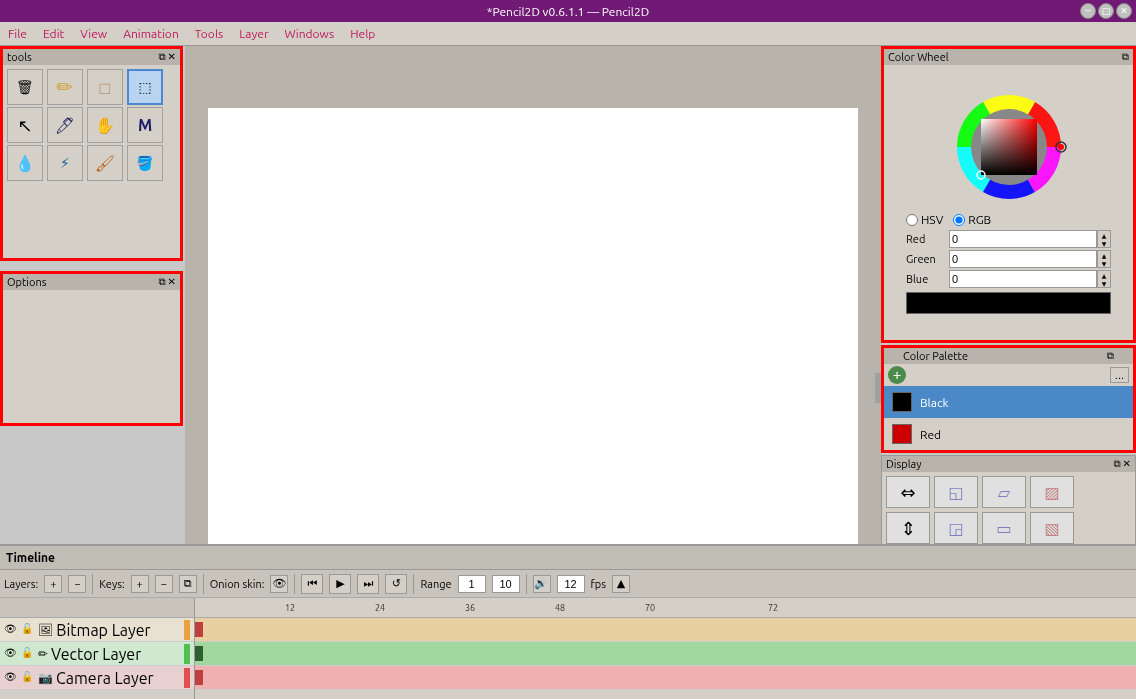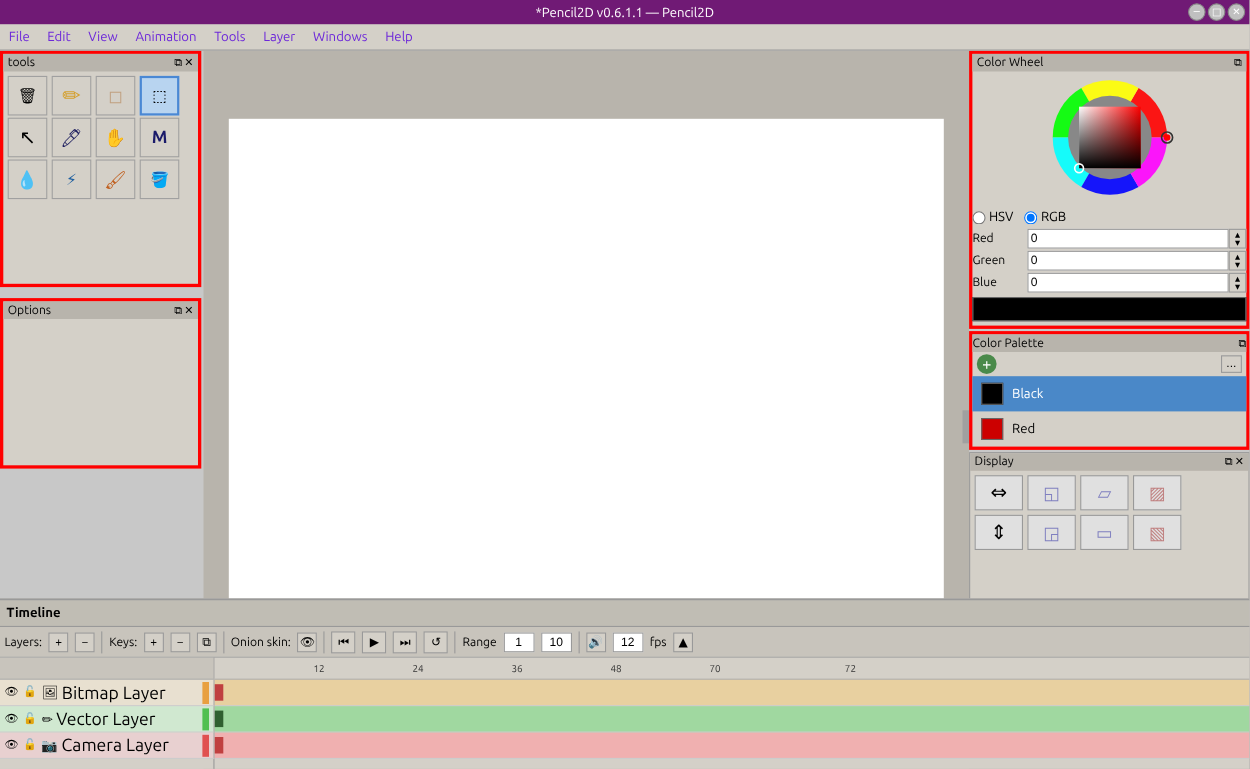--- a/index.html
+++ b/index.html
@@ -2,21 +2,21 @@
 <html><head>
   <meta charset="utf-8">
   <style>
     * { margin: 0; padding: 0; box-sizing: border-box; }
     body { width: 1136px; height: 699px; background: #c8c8c8; font-family: 'Ubuntu', 'DejaVu Sans', sans-serif; font-size: 12px; overflow: hidden; position: relative; }
     #titlebar { background: #701a75; height: 22px; display: flex; align-items: center; justify-content: center; color: white; font-size: 12px; position: absolute; top: 0; left: 0; right: 0; z-index: 100; }
     #titlebar-controls { position: absolute; right: 4px; display: flex; gap: 2px; }
     .titlebar-btn { width: 16px; height: 16px; border-radius: 50%; border: 1px solid #888; background: #c0c0c0; display: flex; align-items: center; justify-content: center; font-size: 9px; cursor: pointer; }
 
     #menu-container { position: absolute; top: 22px; left: 0; right: 0; height: 24px; background: #d4d0c8; display: flex; align-items: center; border-bottom: 1px solid #999; z-index: 99; }
-    .menu-item { padding: 2px 8px; cursor: pointer; font-size: 12px; color: #6d28d9; }
+    .menu-item { padding: 2px 8px; cursor: pointer; font-size: 12px; color: #be185d; }
 
     
     #main-area { position: absolute; top: 46px; left: 0; right: 0; bottom: 0; }
 
     
     #tools-panel { position: absolute; top: 0; left: 0; width: 183px; height: 215px; background: #d4d0c8; border: 3px solid red; }
     #tools-title { background: #b8b4ac; padding: 2px 4px; font-size: 11px; display: flex; justify-content: space-between; align-items: center; }
     #tools-grid { display: grid; grid-template-columns: repeat(4, 38px); gap: 2px; padding: 4px; }
     .tool-btn { width: 36px; height: 36px; background: #d4d0c8; border: 1px solid #a0a0a0; display: flex; align-items: center; justify-content: center; cursor: pointer; font-size: 18px; }
     .tool-btn.selected { background: #b8d4f0; border: 2px inset #6090c0; }
@@ -29,35 +29,35 @@
     #canvas-area { position: absolute; top: 0; left: 185px; right: 255px; bottom: 0; background: #b8b4ac; overflow: hidden; display: flex; align-items: center; justify-content: center; }
     #canvas { width: 650px; height: 530px; background: white; }
     #canvas-resize { position: absolute; right: 0; top: 50%; width: 6px; height: 30px; background: #a0a0a0; cursor: col-resize; }
 
     
     #right-panel { position: absolute; top: 0; right: 0; width: 255px; bottom: 0; display: flex; flex-direction: column; }
 
     
     #color-wheel-panel { background: #d4d0c8; border: 3px solid red; margin-bottom: 2px; }
     #color-wheel-title { background: #b8b4ac; padding: 2px 4px; font-size: 11px; display: flex; justify-content: space-between; align-items: center; }
-    #color-wheel-content { padding: 0; }
+    #color-wheel-content { padding: 22px; }
     #wheel-container { display: flex; justify-content: center; margin-bottom: 6px; position: relative; }
     #color-wheel-svg { width: 120px; height: 120px; }
     #hsv-rgb-row { display: flex; align-items: center; gap: 10px; margin-bottom: 4px; }
     .radio-group { display: flex; align-items: center; gap: 3px; }
     .color-row { display: flex; align-items: center; margin-bottom: 2px; }
     .color-label { width: 50px; font-size: 11px; }
     .color-input { flex: 1; background: white; border: 1px solid #999; height: 18px; padding: 0 2px; font-size: 11px; }
     .color-spinner { width: 16px; background: #d4d0c8; border: 1px solid #999; display: flex; flex-direction: column; height: 18px; }
     .spinner-up, .spinner-down { flex: 1; font-size: 6px; display: flex; align-items: center; justify-content: center; cursor: pointer; }
     #color-preview { height: 22px; background: black; margin: 4px 0; border: 1px solid #666; }
 
     
     #color-palette-panel { background: #d4d0c8; border: 3px solid red; margin-bottom: 2px; }
-    #color-palette-title { background: #b8b4ac; padding: 2px 0; font-size: 11px; display: flex; justify-content: space-between; align-items: center; }
+    #color-palette-title { background: #b8b4ac; padding: 2px 19px; font-size: 11px; display: flex; justify-content: space-between; align-items: center; }
     #palette-toolbar { display: flex; align-items: center; padding: 2px 4px; gap: 4px; }
     .palette-add-btn { width: 18px; height: 18px; background: #4a8a4a; border-radius: 50%; display: flex; align-items: center; justify-content: center; color: white; font-size: 14px; cursor: pointer; border: none; }
     .palette-more-btn { margin-left: auto; background: #d4d0c8; border: 1px solid #999; padding: 1px 4px; font-size: 11px; cursor: pointer; }
     #palette-list { }
     .palette-item { height: 32px; display: flex; align-items: center; padding: 0 8px; gap: 8px; cursor: pointer; }
     .palette-item.selected { background: #4a88c8; }
     .palette-color-swatch { width: 20px; height: 20px; border: 1px solid #666; }
     .palette-name { font-size: 12px; }
     .palette-item.selected .palette-name { color: white; }
 

